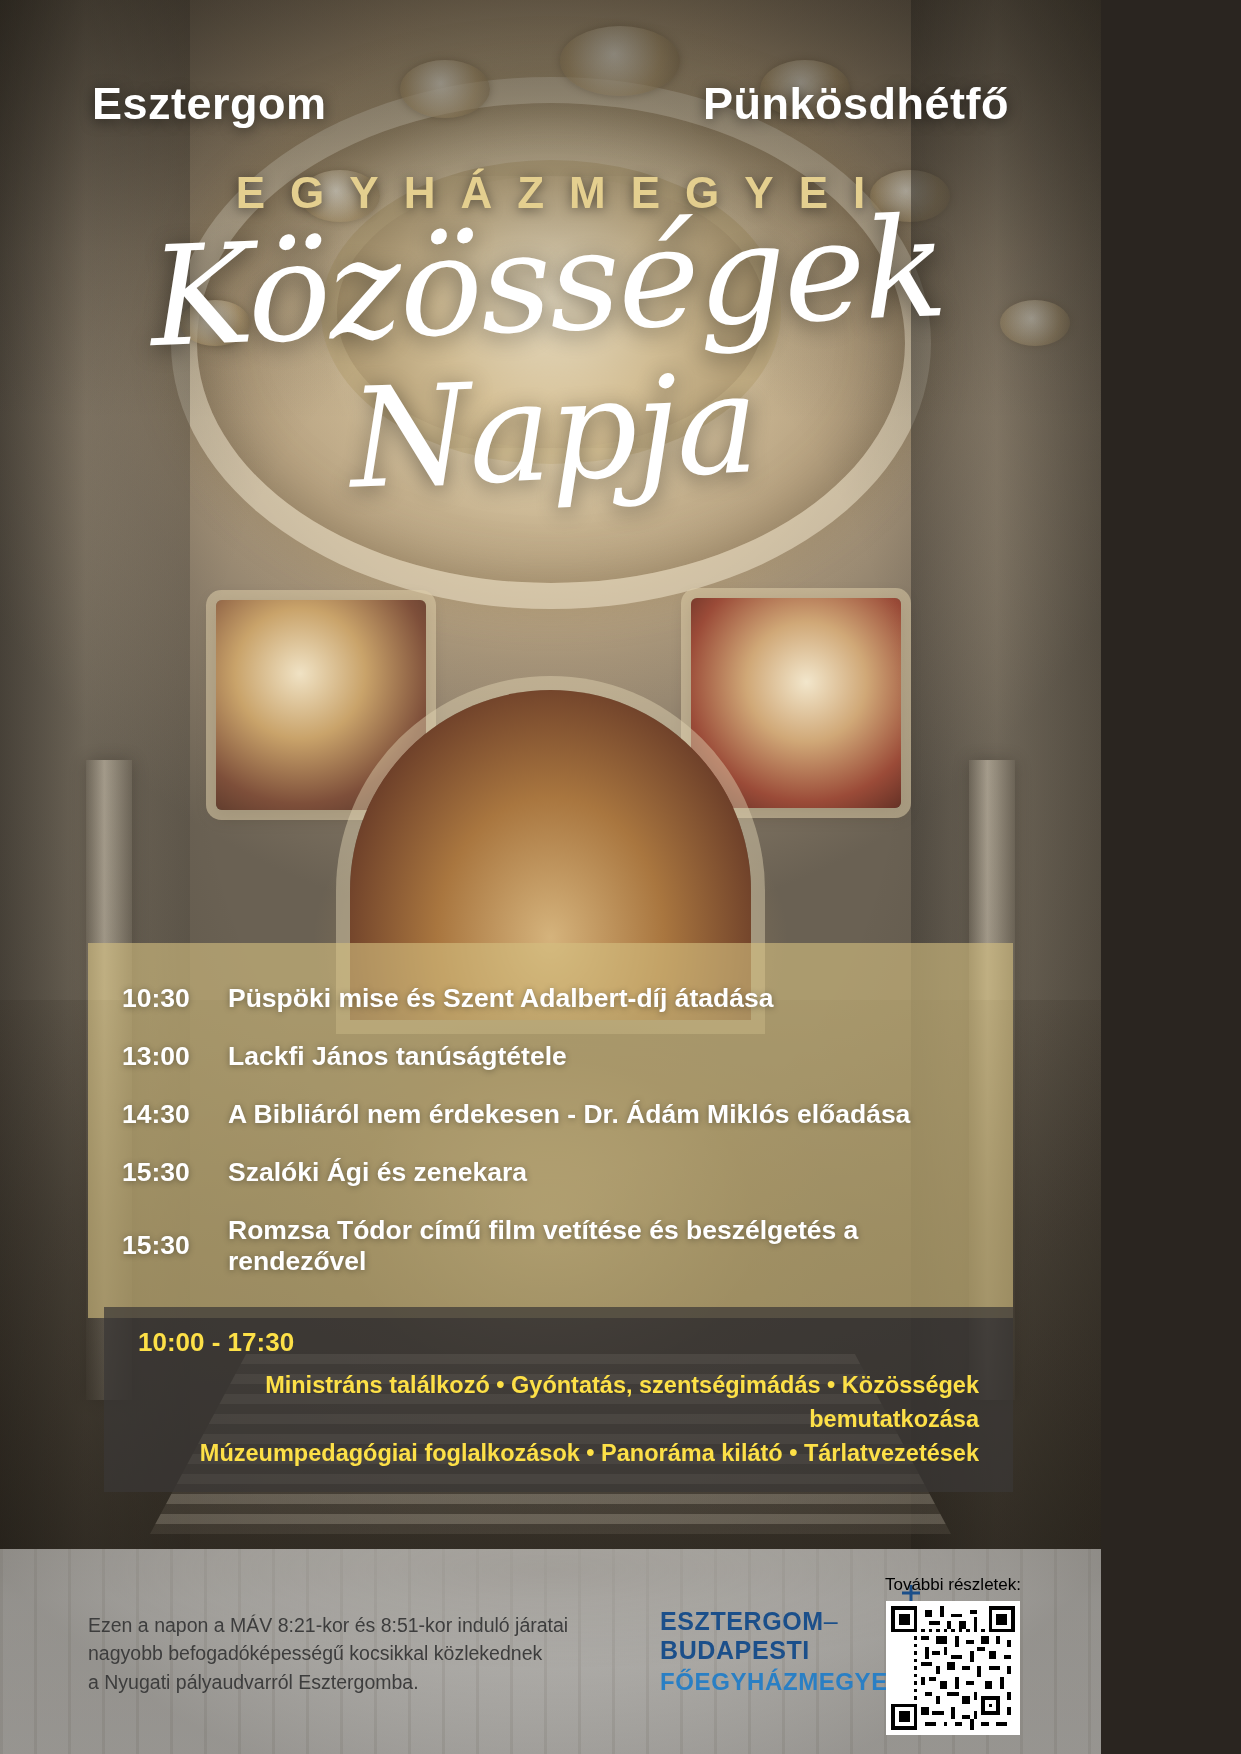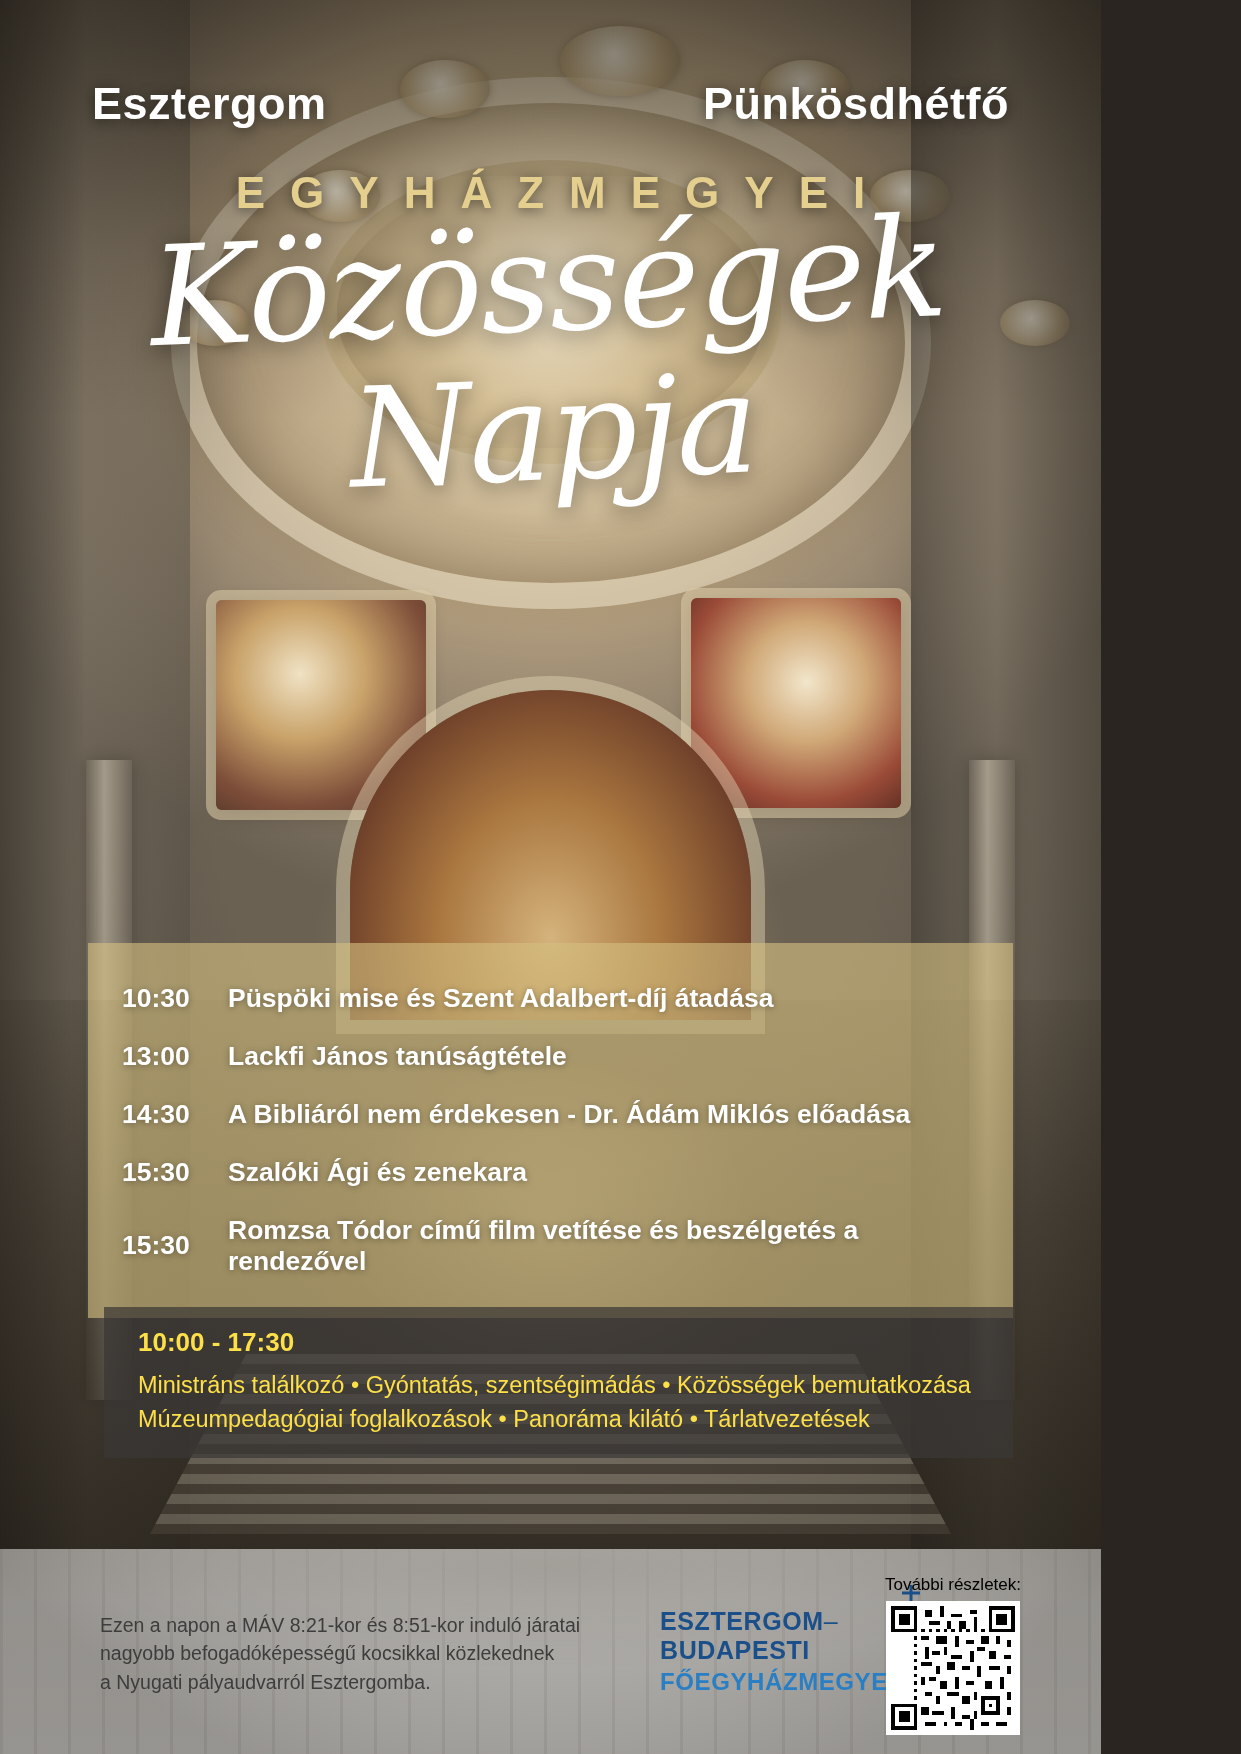--- a/index.html
+++ b/index.html
@@ -241,40 +241,40 @@
     padding: 20px 34px 22px 34px;
     box-sizing: border-box;
   }
   .allday-time {
     font-size: 26px;
     font-weight: 700;
     margin-bottom: 10px;
   }
   .allday-line {
     font-size: 23.5px;
-    font-weight: 400;
+    font-weight: 700;
     line-height: 1.45;
+    text-align: right;
   }
 
   
   .footer {
     position: absolute;
     left: 0; right: 0;
     bottom: 0;
     height: 205px;
   }
   .footer-note {
     position: absolute;
     left: 88px;
     top: 62px;
     width: 520px;
     color: #3d3d3d;
     font-size: 19.5px;
     line-height: 1.45;
-    margin-left: 12px;
   }
   .logo {
     position: absolute;
     left: 660px;
     top: 58px;
     width: 290px;
     text-align: left;
   }
   .logo-main {
     font-size: 25px;

